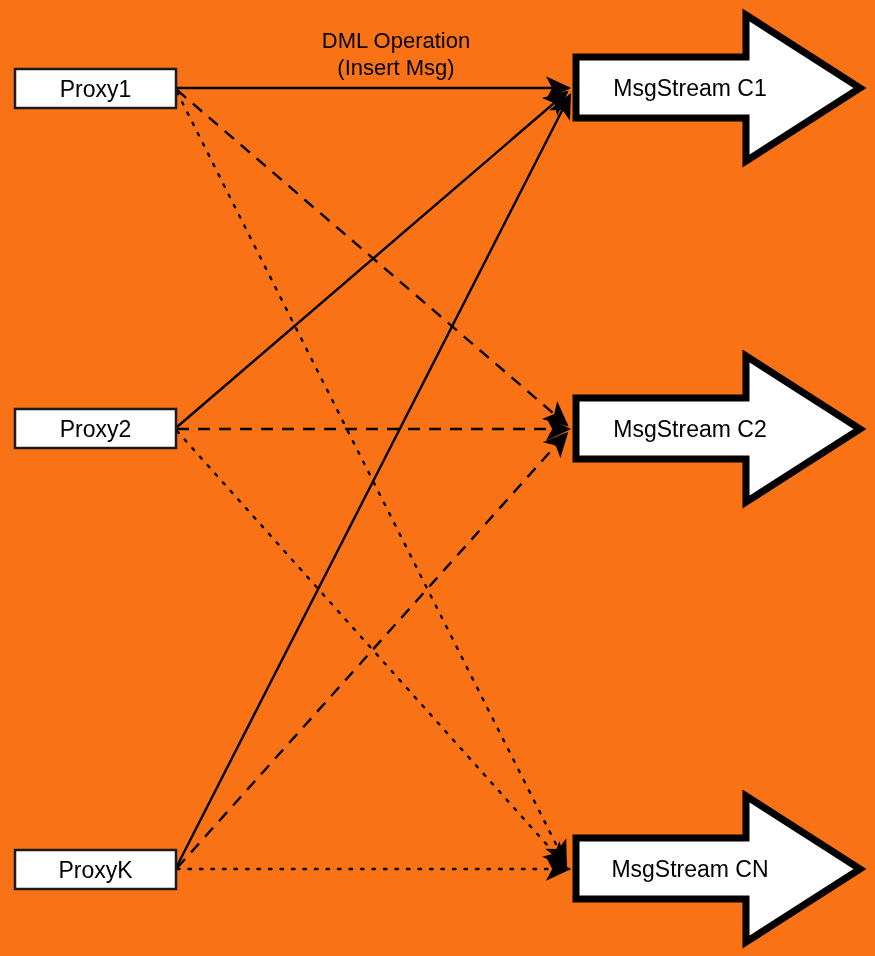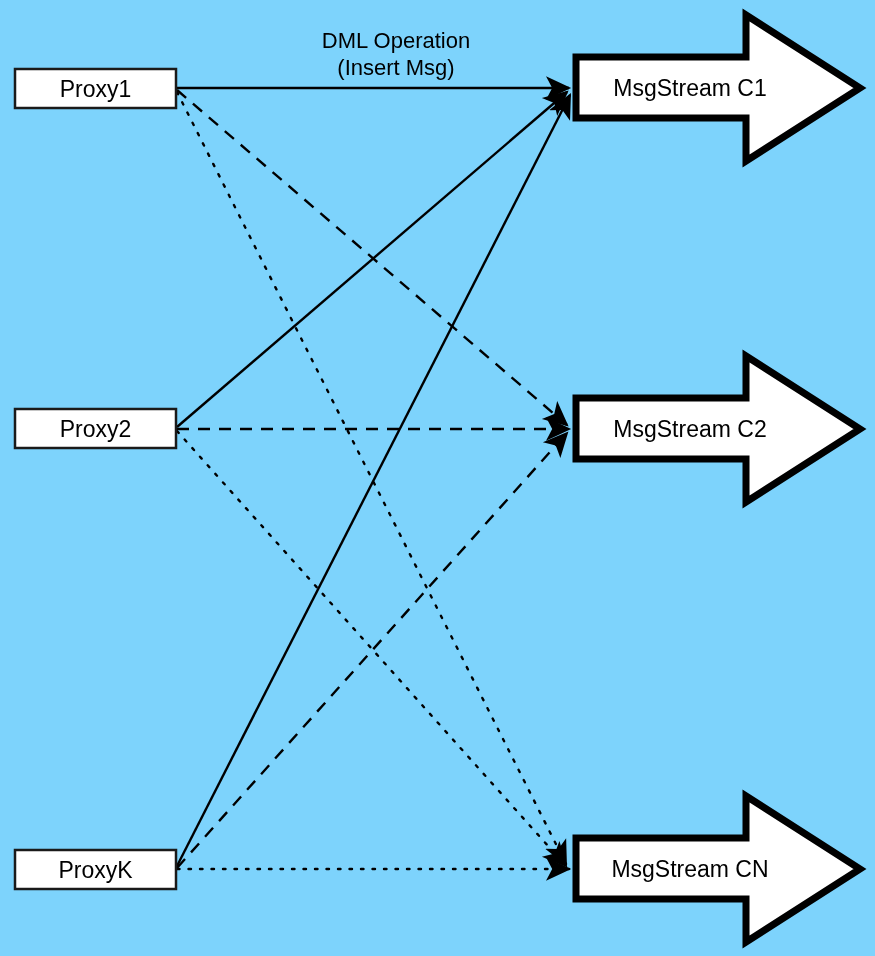--- a/index.html
+++ b/index.html
@@ -4,21 +4,21 @@
 <style>
   html, body {
     margin: 0;
     padding: 0;
     background: #ffffff;
   }
   #canvas {
     position: relative;
     width: 875px;
     height: 956px;
-    background: #7dd3fc;
+    background: #f97316;
     font-family: "Liberation Sans", sans-serif;
     overflow: hidden;
     text-decoration: underline;
   }
   #diagram-svg {
     position: absolute;
     top: 0;
     left: 0;
     width: 875px;
     height: 956px;

